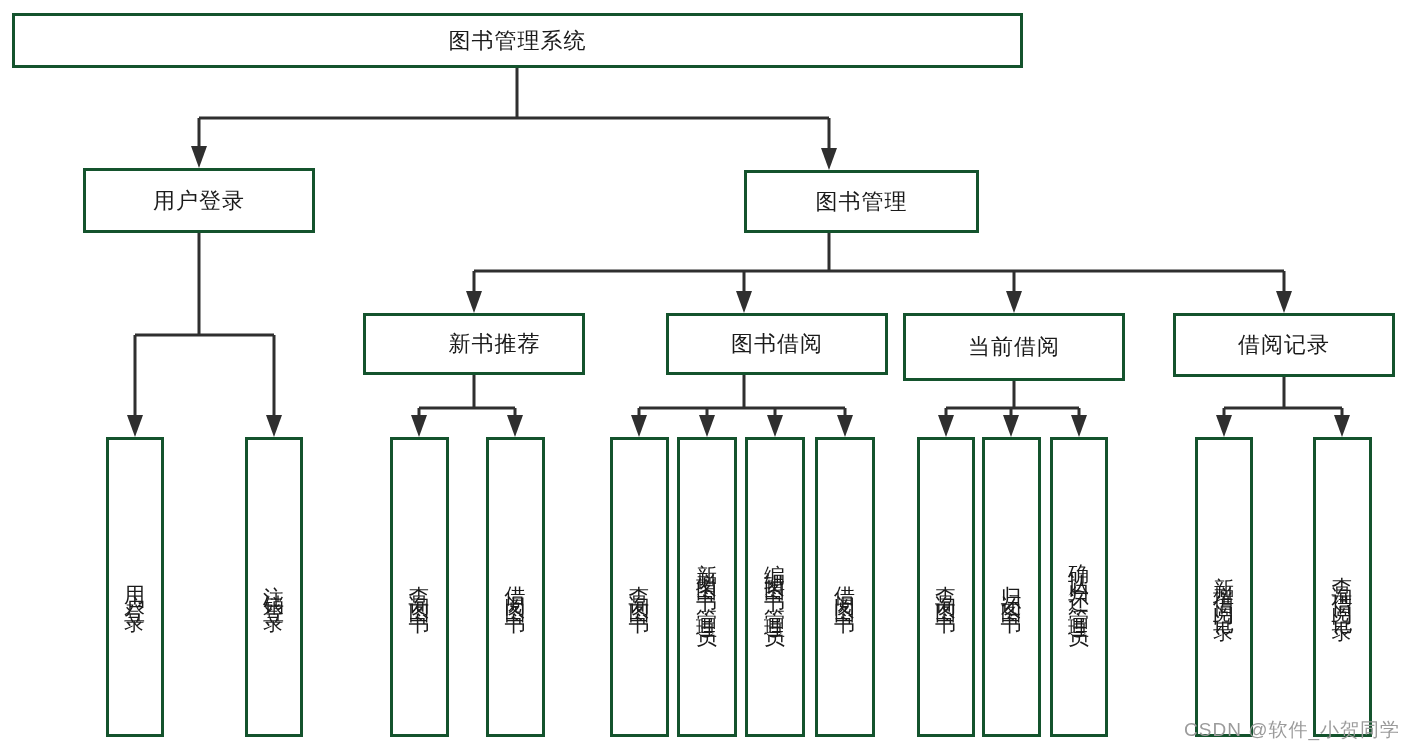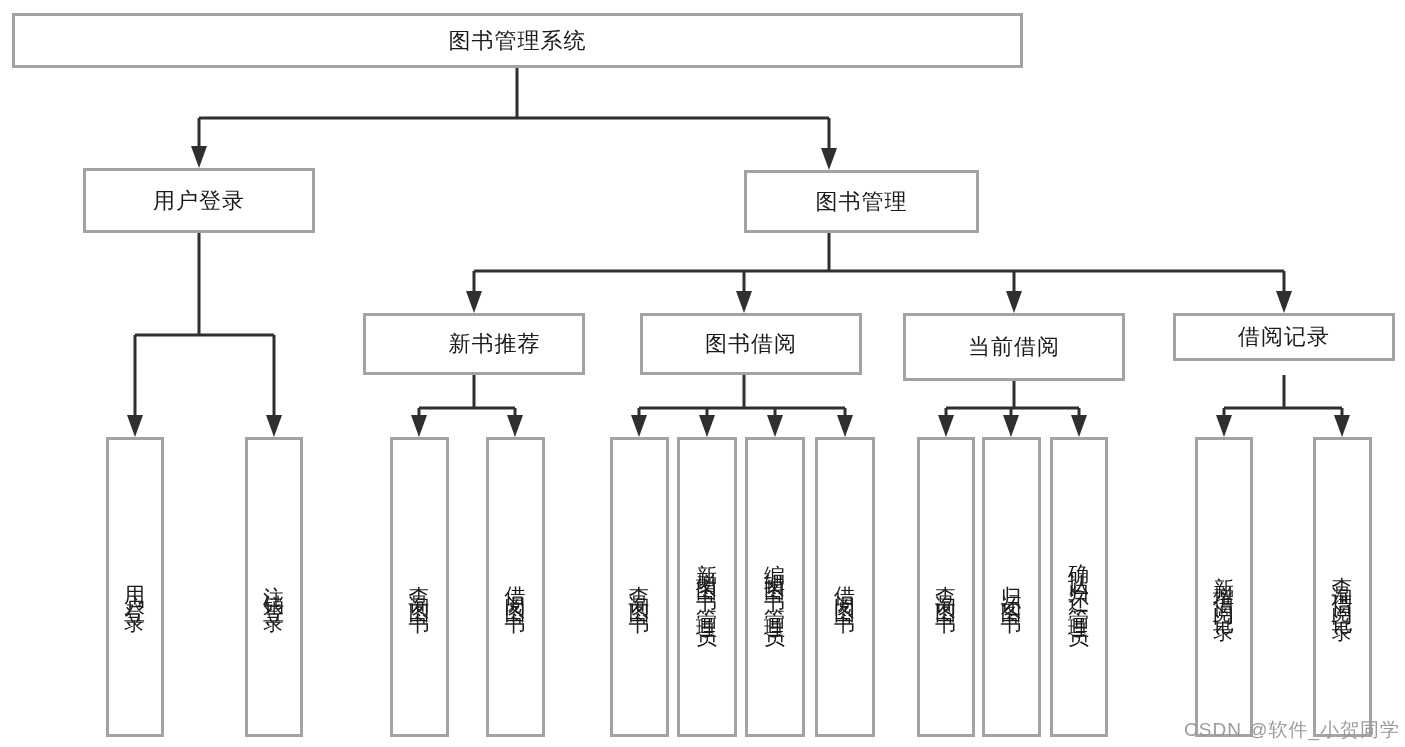--- a/index.html
+++ b/index.html
@@ -9,21 +9,21 @@
     background:#ffffff;
     font-family:"Liberation Sans","DejaVu Sans",sans-serif;
     overflow:hidden;
   }
   .connectors{position:absolute;left:0;top:0;z-index:1;}
   .node{
     position:absolute;
     z-index:2;
     box-sizing:border-box;
     background:#ffffff;
-    border:3px solid #a3a3a3;
+    border:3px solid #14532d;
     display:flex;align-items:center;justify-content:center;
     color:#1a1a1a;
   }
   .node.h span{
     font-size:22px;
     letter-spacing:1px;
     white-space:nowrap;
   }
   .node.v span{
     writing-mode:vertical-rl;
@@ -88,27 +88,27 @@
   <div class="node h" style="left:83px;top:168px;width:232px;height:65px;">
     <span>用户登录</span>
   </div>
   <div class="node h" style="left:712px;top:170px;width:235px;height:63px;margin-left:32px;">
     <span>图书管理</span>
   </div>
 
   <div class="node h" style="left:363px;top:313px;width:222px;height:62px;padding-left:41px;">
     <span>新书推荐</span>
   </div>
-  <div class="node h" style="left:640px;top:313px;width:222px;height:62px;">
+  <div class="node h" style="left:666px;top:313px;width:222px;height:62px;">
     <span>图书借阅</span>
   </div>
   <div class="node h" style="left:903px;top:313px;width:222px;height:68px;">
     <span>当前借阅</span>
   </div>
-  <div class="node h" style="left:1173px;top:313px;width:222px;height:48px;">
+  <div class="node h" style="left:1173px;top:313px;width:222px;height:64px;">
     <span>借阅记录</span>
   </div>
 
   <div class="node v" style="left:106px;top:437px;width:58px;height:300px;">
     <span>用户登录</span>
   </div>
   <div class="node v" style="left:245px;top:437px;width:58px;height:300px;">
     <span>注销登录</span>
   </div>
 

